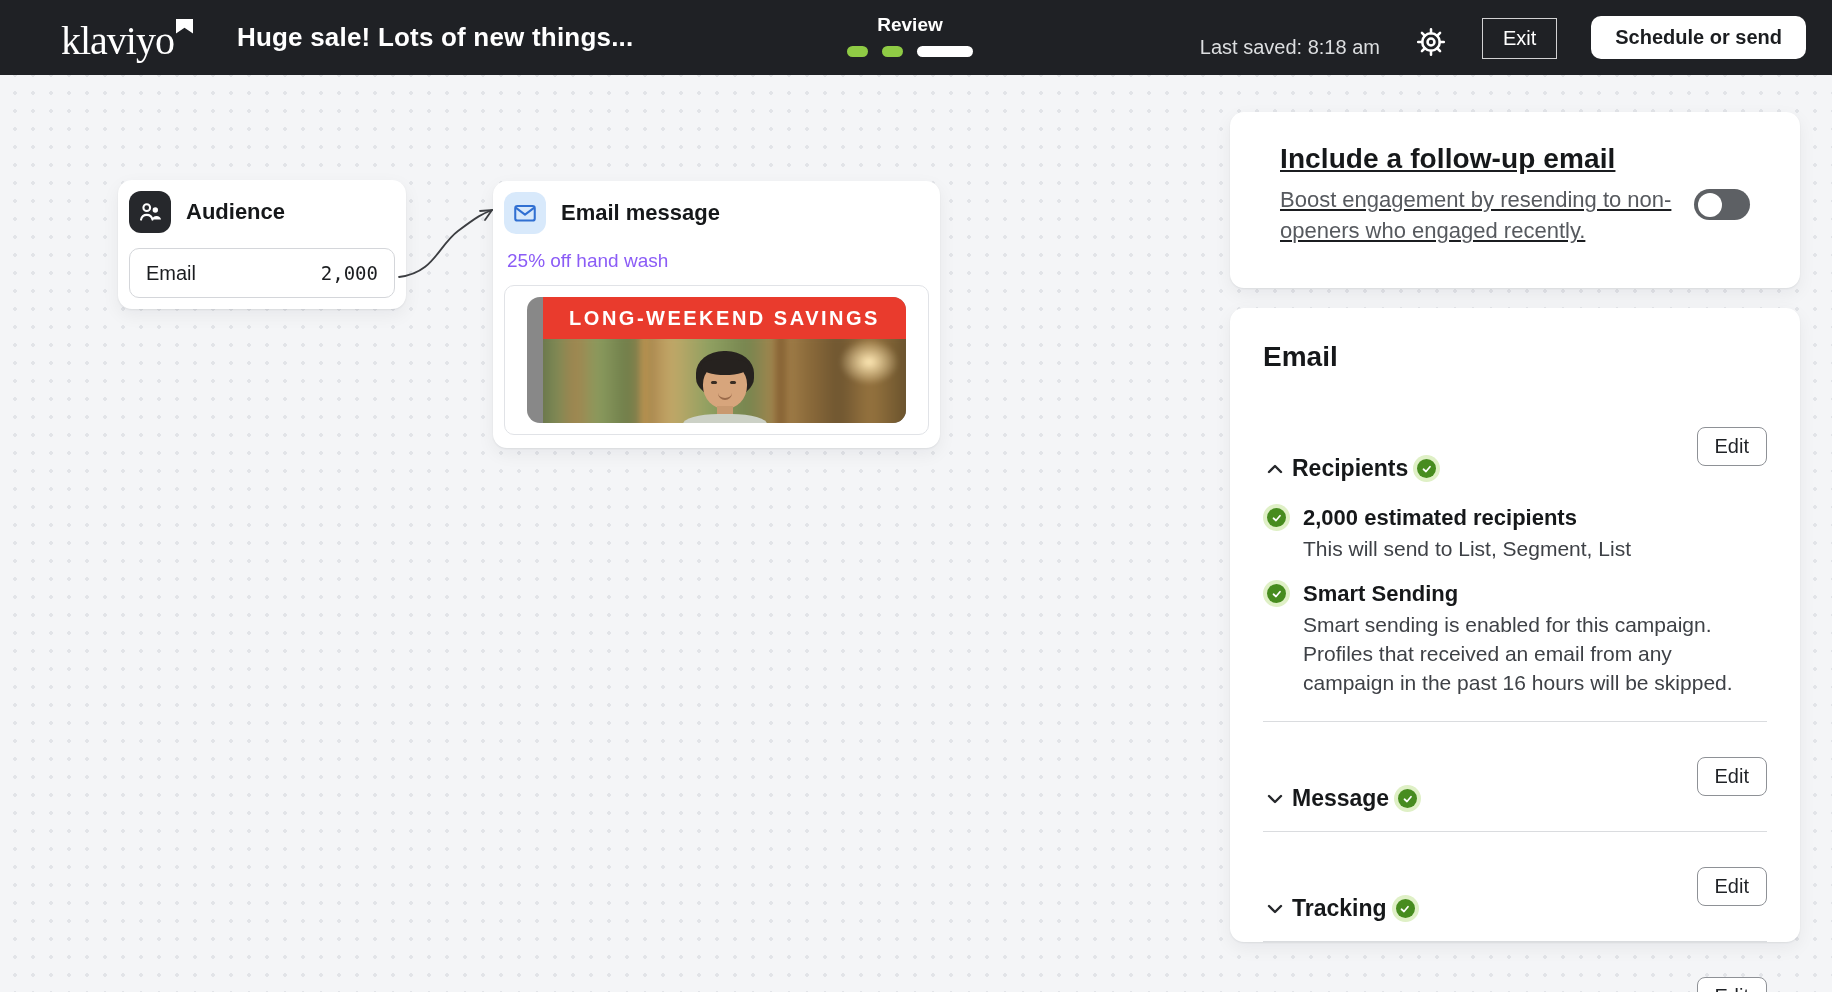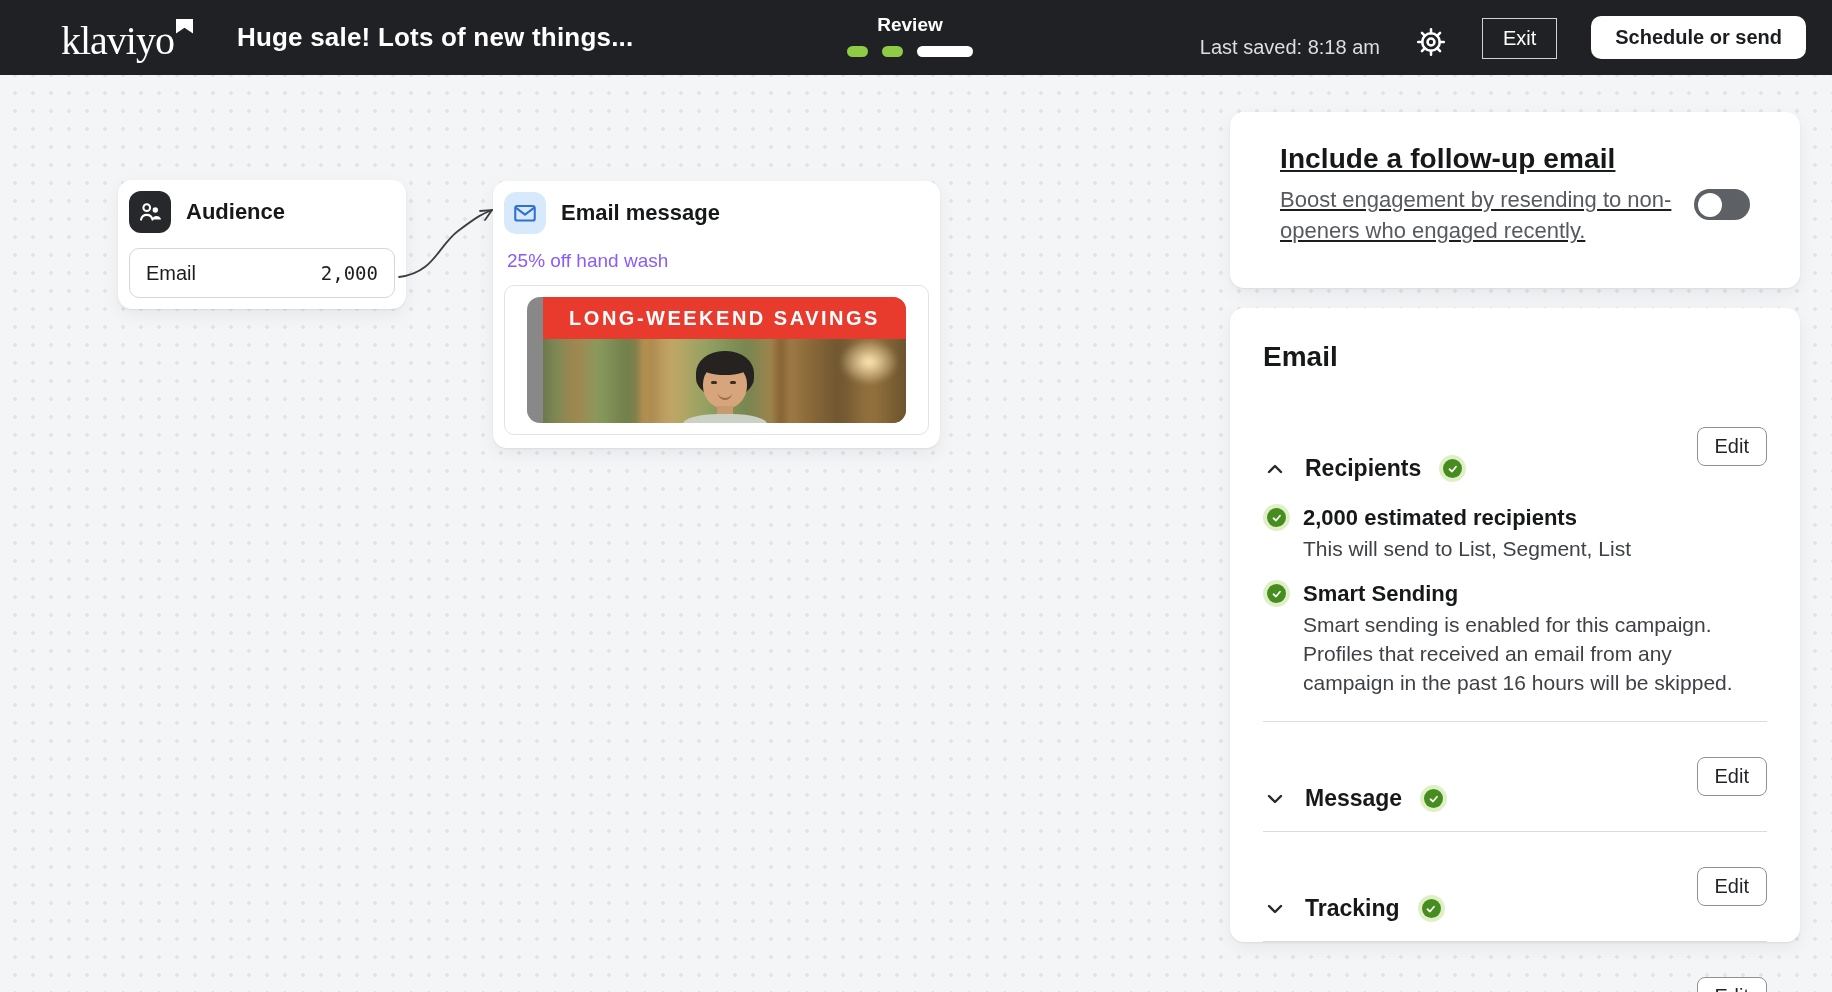--- a/index.html
+++ b/index.html
@@ -121,21 +121,21 @@
   .fu-desc { margin-top:9px; font-size:22px; line-height:31px; color:#56595e; max-width:420px; }
   .toggle {
     width:56px; height:31px; background:#5d6064; border-radius:16px;
     position:relative; margin-top:46px; flex:0 0 auto; cursor:pointer;
   }
   .toggle .knob { position:absolute; left:4px; top:3.5px; width:24px; height:24px; background:#ffffff; border-radius:50%; }
 
   .review-card { left:1230px; top:233px; width:570px; height:634px; padding:33px 33px 0; }
   .panel-title { font-size:28px; font-weight:700; color:#16181a; }
   .sec-row { display:flex; align-items:center; margin-top:0; }
-  .sec-head { display:flex; align-items:center; gap:18px; cursor:pointer;margin-top:44px; }
+  .sec-head { display:flex; align-items:center; gap:5px; cursor:pointer;margin-top:44px; }
   .chev { width:24px; height:24px; display:block; }
   .sec-label { font-size:23px; font-weight:700; color:#16181a; }
   .badge { width:27px; height:27px; border-radius:50%; background:#dff0c6; display:flex; align-items:center; justify-content:center; flex:0 0 auto; }
   .badge .inner { width:19px; height:19px; border-radius:50%; background:#478c1f; display:flex; align-items:center; justify-content:center; }
   .btn-edit {
     margin-left:auto; background:#ffffff; border:1px solid #8e9196; border-radius:8px;
     font-size:20px; font-weight:500; color:#1f2226; padding:7px 17px; cursor:pointer;
     font-family:"Liberation Sans", sans-serif;
   }
   .detail-item { display:flex; gap:13px; align-items:flex-start; }

